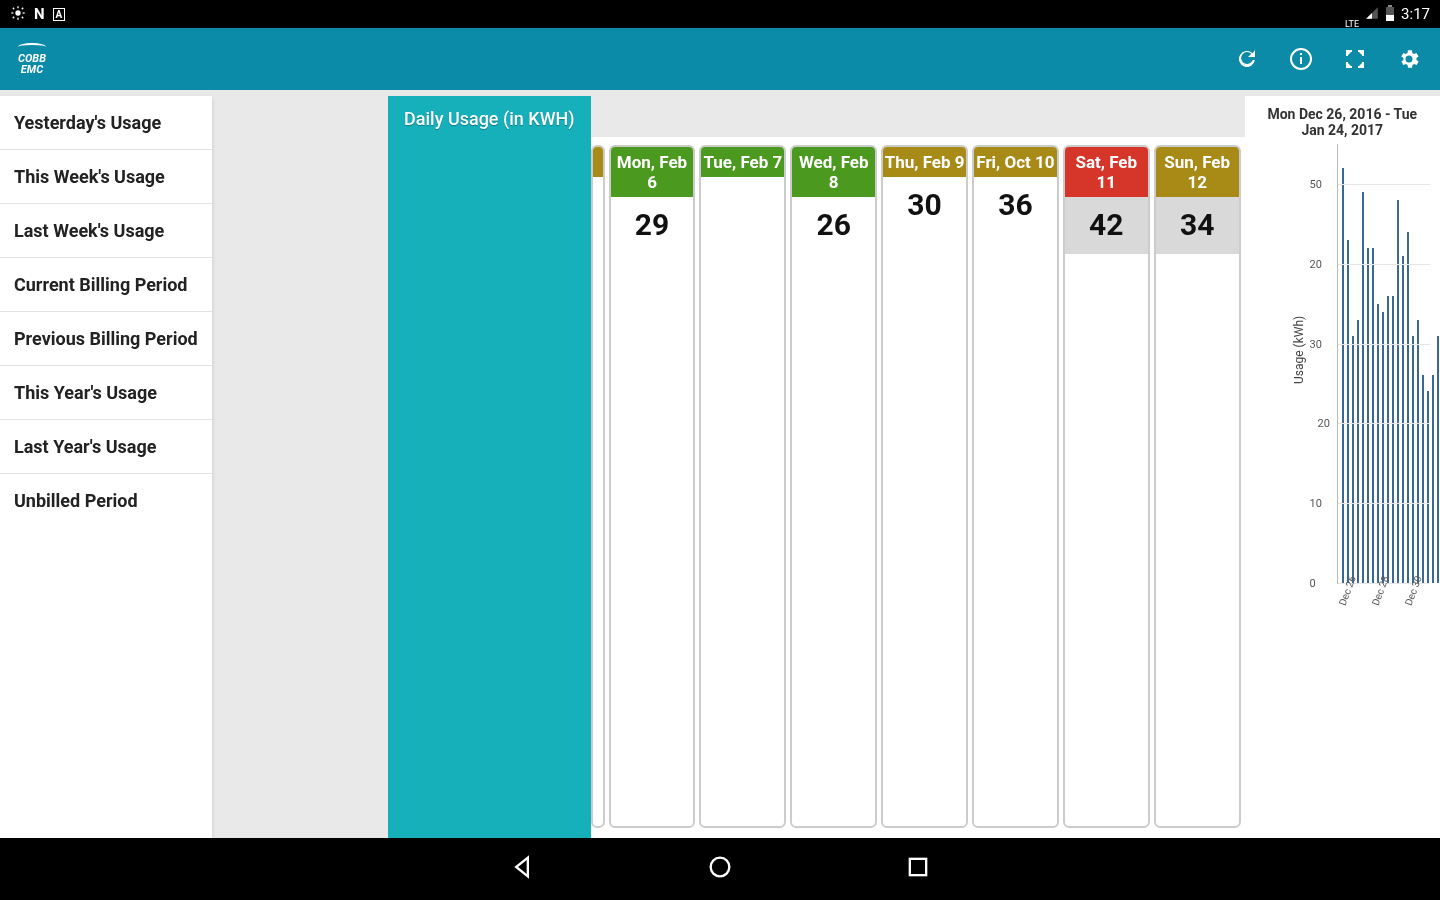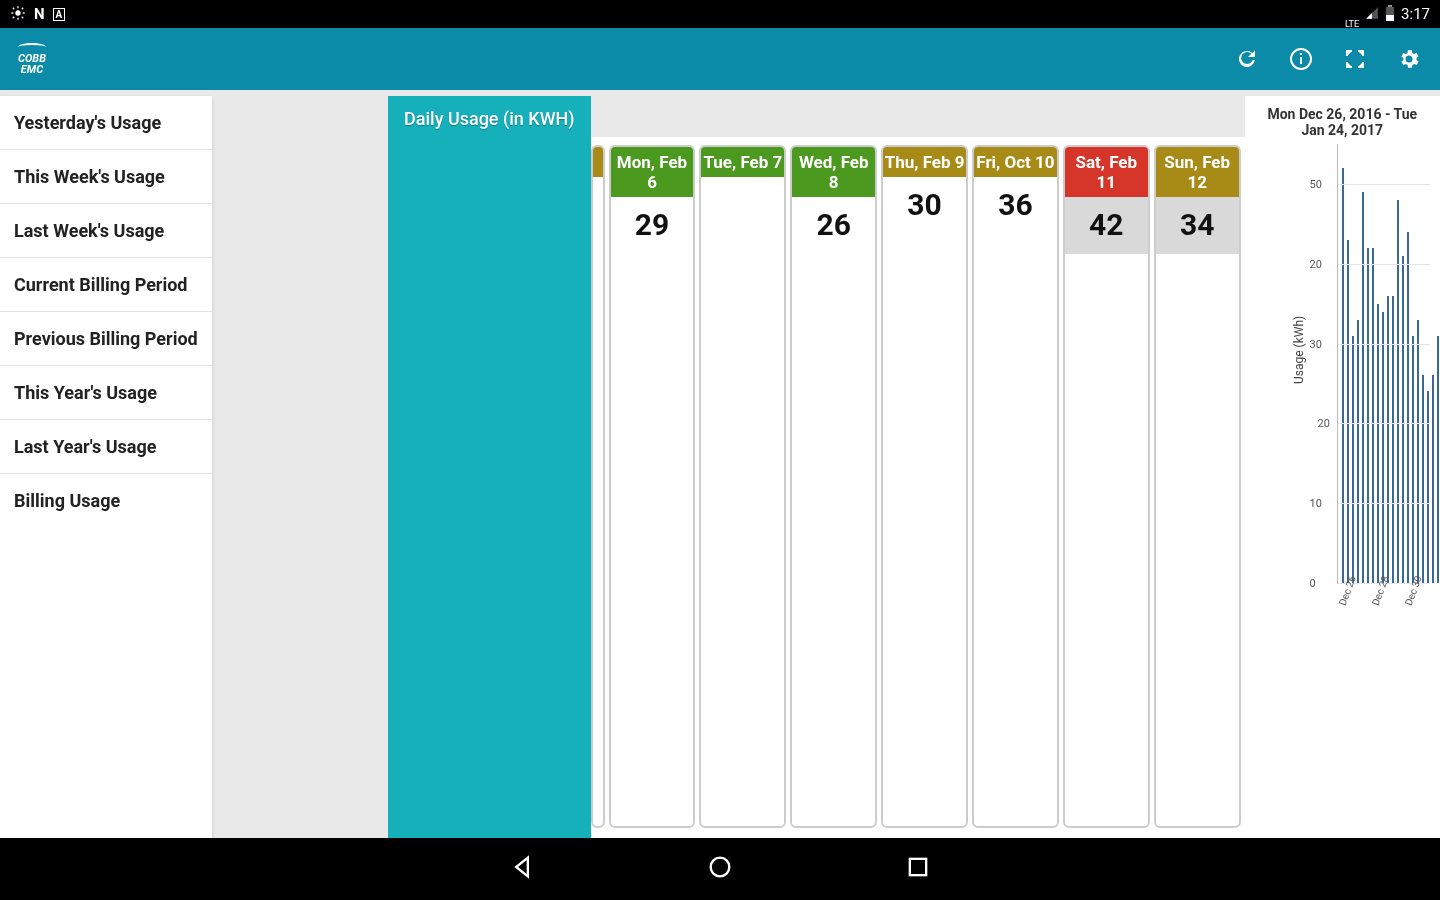--- a/index.html
+++ b/index.html
@@ -279,21 +279,21 @@
   <div class="sidebar">
     <div class="sidebar-header"></div>
     <div class="sidebar-list" id="sidebar-list">
         <div class="sidebar-item">Yesterday's Usage</div>
         <div class="sidebar-item">This Week's Usage</div>
         <div class="sidebar-item">Last Week's Usage</div>
         <div class="sidebar-item">Current Billing Period</div>
         <div class="sidebar-item">Previous Billing Period</div>
         <div class="sidebar-item">This Year's Usage</div>
         <div class="sidebar-item">Last Year's Usage</div>
-        <div class="sidebar-item">Billing Usage</div>
+        <div class="sidebar-item">Unbilled Period</div>
       </div>
   </div>
   <div class="main">
     <div class="panel-header">Daily Usage (in KWH)</div>
     <div class="cards-row" id="cards-row">
       <div class="partial-card">
           <div class="head"></div>
         </div>
     <div class="day-card green">
           <div class="head">Mon, Feb 6</div>

